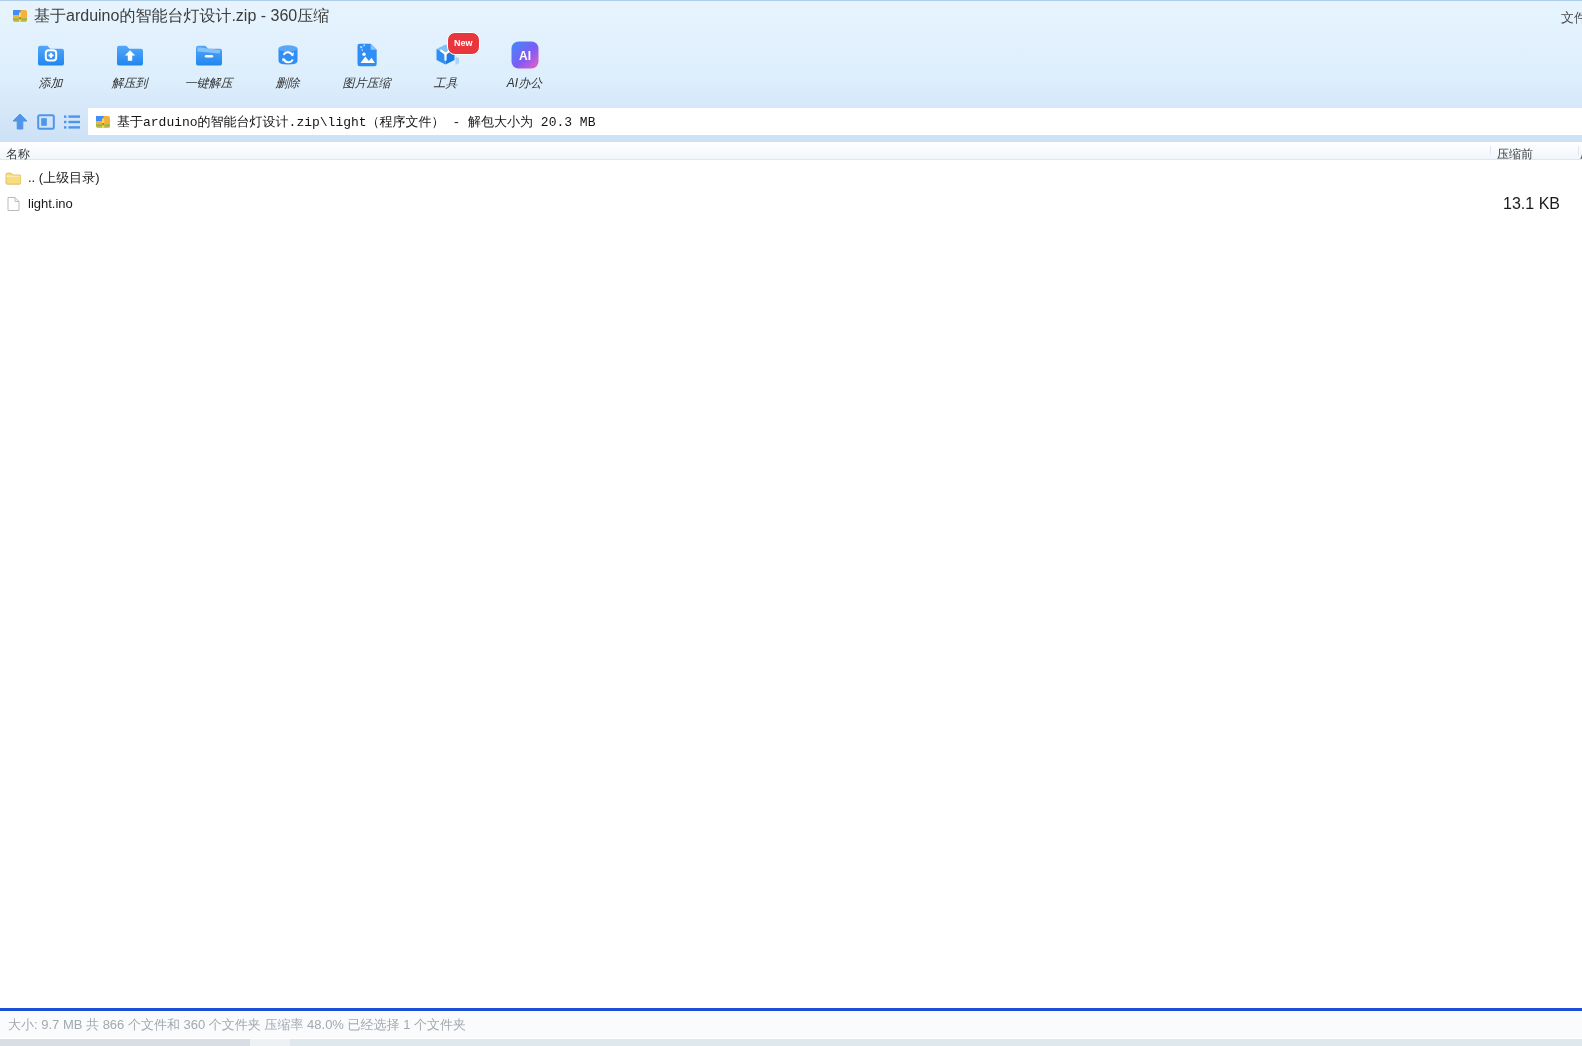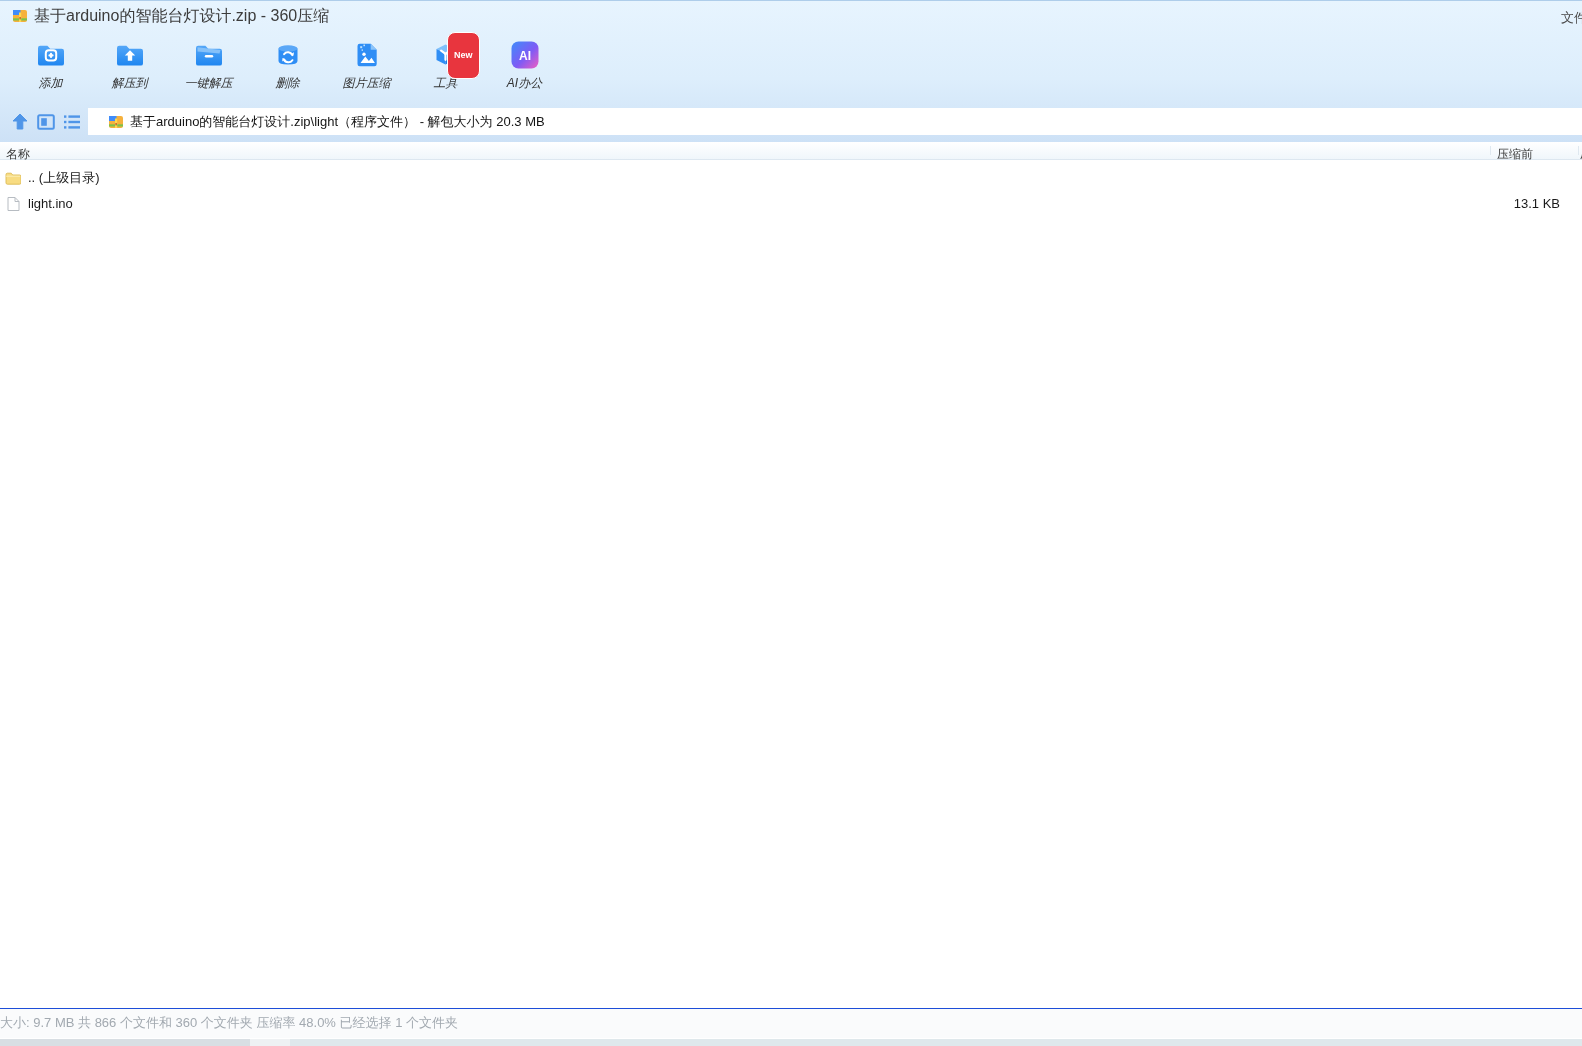--- a/index.html
+++ b/index.html
@@ -16,52 +16,52 @@
   .file-menu{position:absolute;left:1561px;top:8px;width:30px;font-size:13px;color:#4a4a4a;
              white-space:nowrap;cursor:pointer;}
 
   
   .toolbar{position:absolute;left:11px;top:30px;display:flex;}
   .tb-item{position:relative;width:79px;height:66px;display:flex;flex-direction:column;
            align-items:center;padding-top:8px;box-sizing:content-box;cursor:pointer;border-radius:4px;}
   .tb-icon{width:32px;height:32px;display:block;}
   .tb-label{font-size:12px;color:#333;margin-top:4px;white-space:nowrap;font-style:italic;}
   .new-badge{position:absolute;left:41px;top:1px;background:#e8353e;color:#fff;font-size:9px;
-             line-height:13px;padding:16px 6px;border-radius:8px;border:1px solid #fff;font-weight:bold;}
+             line-height:13px;padding:4px 6px;border-radius:8px;border:1px solid #fff;font-weight:bold;}
 
   
   .nav-btn{position:absolute;top:110px;width:22px;height:22px;cursor:pointer;}
   .nav-up{left:9px;} .nav-view{left:35px;} .nav-list{left:61px;}
   .addr-bar{position:absolute;left:88px;right:0;top:107px;height:27px;background:#ffffff;
-            display:flex;align-items:center;padding-left:20px;gap:6px;cursor:text;}
+            display:flex;align-items:center;padding-left:7px;gap:6px;cursor:text;font-family:Liberation Mono, monospace;}
   .addr-icon{width:16px;height:16px;flex:0 0 auto;}
   .addr-text{font-size:13px;color:#151515;white-space:nowrap;}
 
   
   .list-header{position:absolute;left:0;right:0;top:142px;height:18px;
                background:linear-gradient(#ffffff,#f0f6fb);border-bottom:1px solid #dde7f0;box-sizing:border-box;}
   .col-label{position:absolute;top:0;line-height:24px;font-size:12px;color:#3a3a3a;white-space:nowrap;cursor:pointer;}
   .col-name{left:6px;}
   .col-before{left:1497px;}
   .col-after{left:1580px;width:18px;overflow:hidden;}
   .col-sep{position:absolute;top:4px;bottom:4px;width:1px;background:#dfe8f0;}
   .sep1{left:1490px;} .sep2{left:1578px;}
 
   
   .file-row{position:absolute;left:0;right:0;height:21px;display:flex;align-items:center;
             font-size:13px;color:#1a1a1a;cursor:default;}
   .row-up{top:167px;} .row-file{top:193px;}
   .row-icon{width:16px;height:16px;margin-left:5px;flex:0 0 auto;}
   .row-name{margin-left:7px;white-space:nowrap;}
-  .row-size{position:absolute;right:22px;font-size:13px;color:#1a1a1a;}
+  .row-size{position:absolute;right:22px;font-size:16px;color:#1a1a1a;}
 
   
   .status-bar{position:absolute;left:0;right:0;top:1008px;height:30px;background:#fafbfc;
-              border-top:1px solid #1d4ed8;box-sizing:border-box;font-size:13px;color:#a2a9b0;
-              line-height:28px;white-space:nowrap;}
+              border-top:3px solid #1d4ed8;box-sizing:border-box;font-size:13px;color:#a2a9b0;
+              line-height:28px;padding-left:8px;white-space:nowrap;}
   .taskbar-sliver{position:absolute;left:0;top:1039px;height:7px;right:0;}
   .tsk-a{position:absolute;left:0;top:0;bottom:0;width:250px;background:#d8dee3;}
   .tsk-b{position:absolute;left:250px;top:0;bottom:0;width:40px;background:#eef1f3;}
   .tsk-c{position:absolute;left:290px;top:0;bottom:0;right:0;background:#dfe8ec;}
 </style>
 </head>
 <body>
 
 <div class="stage">
 

